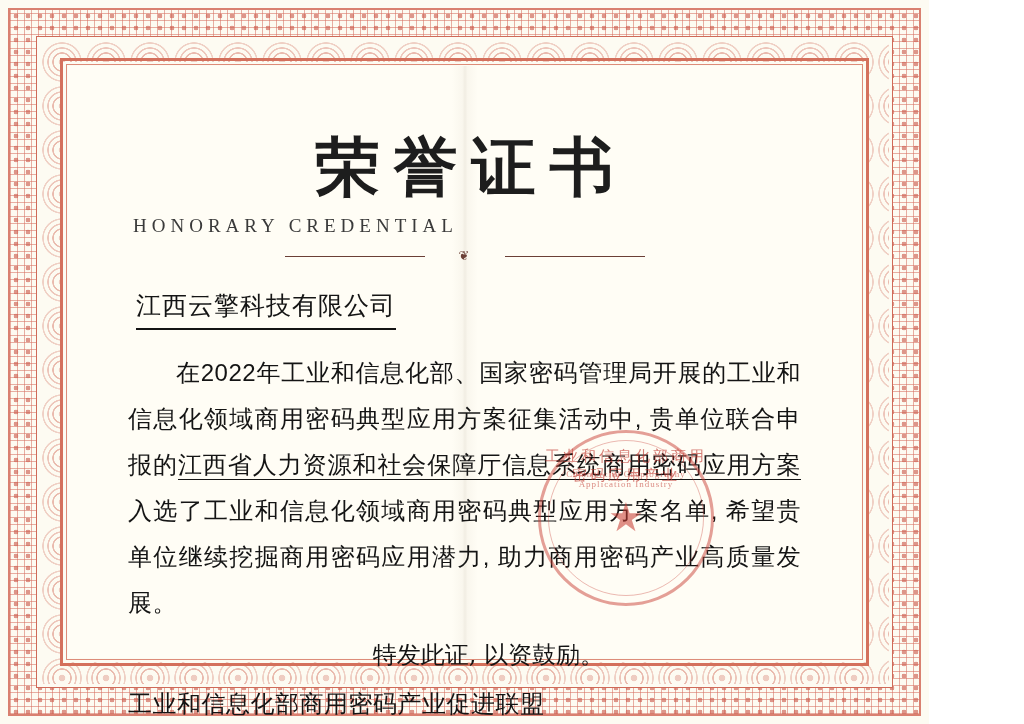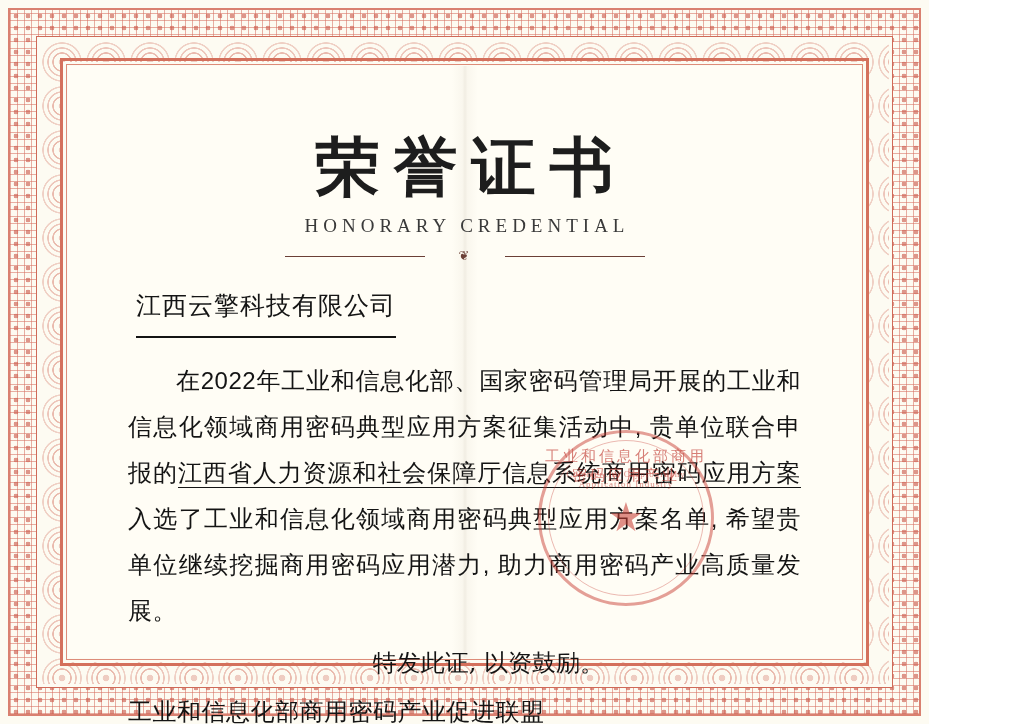--- a/index.html
+++ b/index.html
@@ -127,21 +127,20 @@
     margin-top: 66px;
     font-family: "DejaVu Serif", "Liberation Serif", serif;
     font-size: 64px;
     font-weight: bold;
     letter-spacing: 14px;
     color: #1d1d1d;
     text-indent: 14px;
     line-height: 1.08;
   }
   .subtitle {
-    text-align: center;
     margin-top: 14px;
     font-family: "Liberation Serif", serif;
     font-size: 19px;
     letter-spacing: 5px;
     color: #3a3a3a;
     text-indent: 5px;
   }
   .divider {
     margin: 12px auto 0;
     width: 360px;
@@ -169,21 +168,21 @@
   }
 
   .recipient {
     margin-top: 26px;
     margin-left: 8px;
     font-family: "DejaVu Serif", "Liberation Serif", serif;
     font-size: 25px;
     color: #141414;
     display: inline-block;
     border-bottom: 2px solid #141414;
-    padding-bottom: 14px;
+    padding-bottom: 6px;
     letter-spacing: 1px;
   }
 
   .body-text {
     margin-top: 20px;
     font-family: Liberation Sans, sans-serif;
     font-size: 24px;
     line-height: 46px;
     color: #141414;
     text-align: justify;

